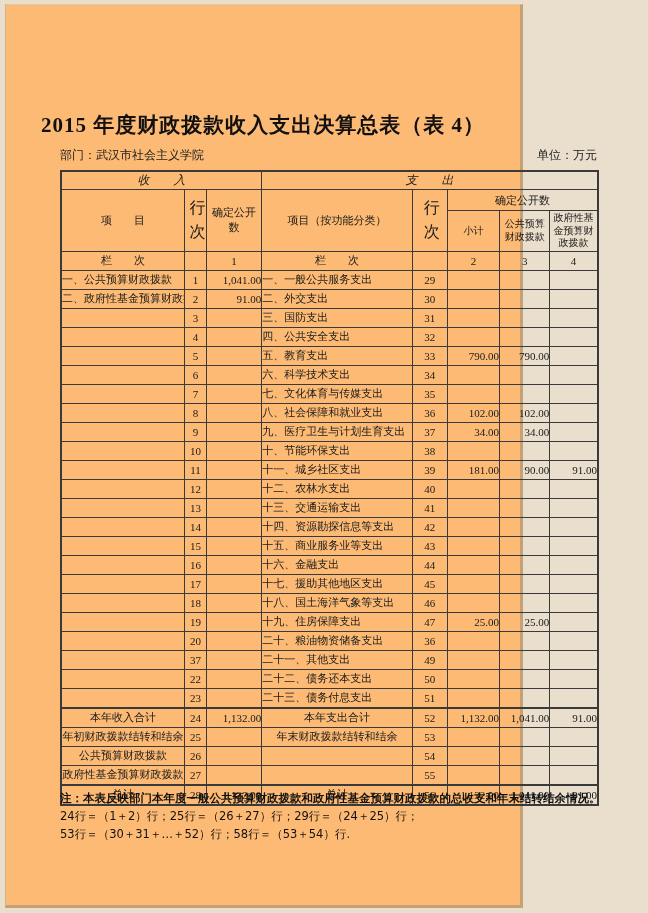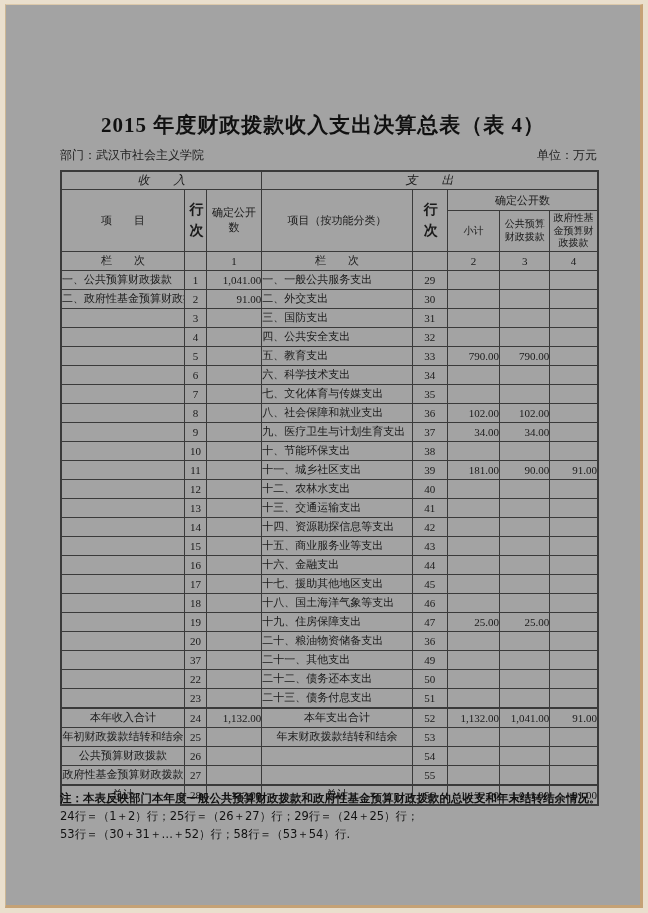--- a/index.html
+++ b/index.html
@@ -7,23 +7,23 @@
     padding: 0;
     width: 648px;
     height: 913px;
     background: #eadfcd;
     font-family: "DejaVu Sans", sans-serif;
   }
   .page {
     position: absolute;
     left: 5px;
     top: 4px;
-    width: 638px;
+    width: 518px;
     height: 904px;
-    background: #a3a3a3;
+    background: #fdba74;
     box-sizing: border-box;
     border-top: 1px solid #dcc9ab;
     border-left: 1px solid #cbb694;
     border-right: 3px solid #c5a276;
     border-bottom: 3px solid #c5a276;
   }
   .title {
     position: absolute;
     top: 106px;
     left: 0;
@@ -66,22 +66,21 @@
   }
   tr.r-section th { height: 17px; font-size: 12px; text-align: center; font-style: italic; }
   tr.r-head2 th { height: 20px; font-size: 11px; text-align: center; }
   tr.r-head3 th { height: 30px; font-size: 10px; text-align: center; line-height: 1.25; padding: 1px 2px; }
   th.h-mid { font-size: 11px; }
   .vert {
     display: inline-block;
     width: 12px;
     word-break: break-all;
     line-height: 1.5;
-    font-size: 14px;
-    font-weight: bold;
+    font-size: 16px;
   }
   tr.r-colindex td { height: 18px; font-size: 11px; text-align: center; margin-top: 32px; }
   tr.r-colindex td.num { font-family: "Liberation Serif", "DejaVu Serif", serif; }
   tbody.rows td { height: 18px; font-size: 11px; }
   td.cell-item { text-align: left; padding-left: 3px; white-space: nowrap; }
   td.cell-item.center { text-align: center; padding-left: 0; }
   td.cell-no { text-align: center; font-family: "Liberation Serif", "DejaVu Serif", serif; font-size: 11px; }
   td.cell-val { text-align: right; padding-right: 5px; font-family: "Liberation Serif", "DejaVu Serif", serif; font-size: 11px; }
   tbody.rows tr:nth-child(24) td, tbody.rows tr:nth-child(28) td { border-top-width: 2px; }
   .notes {

